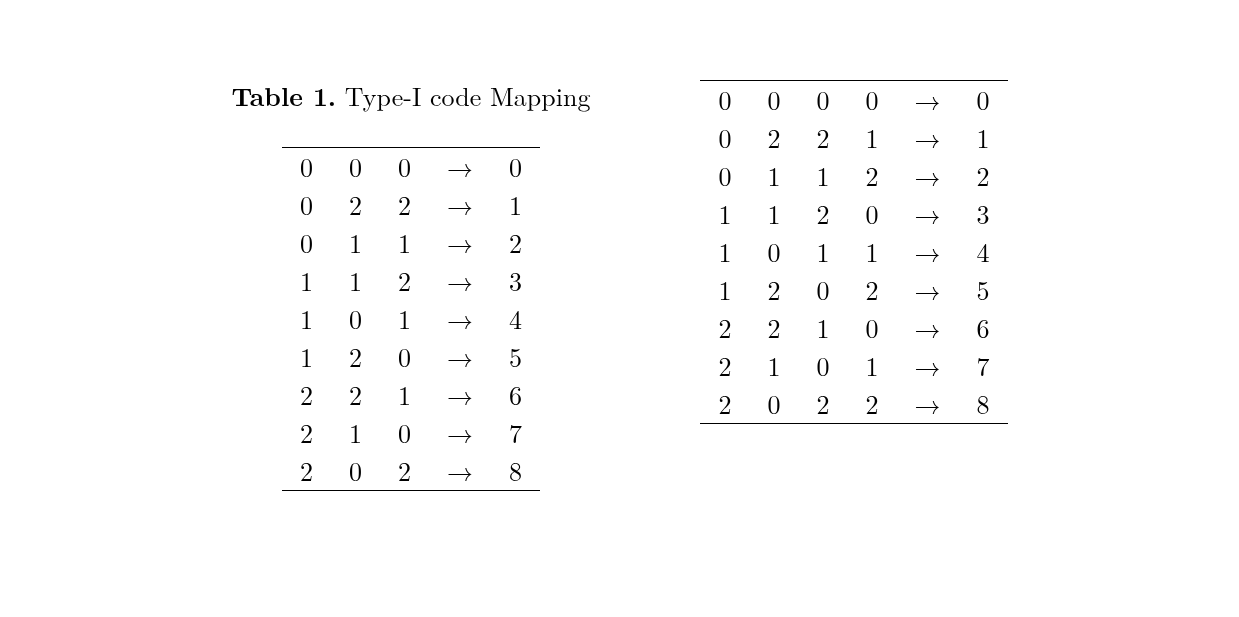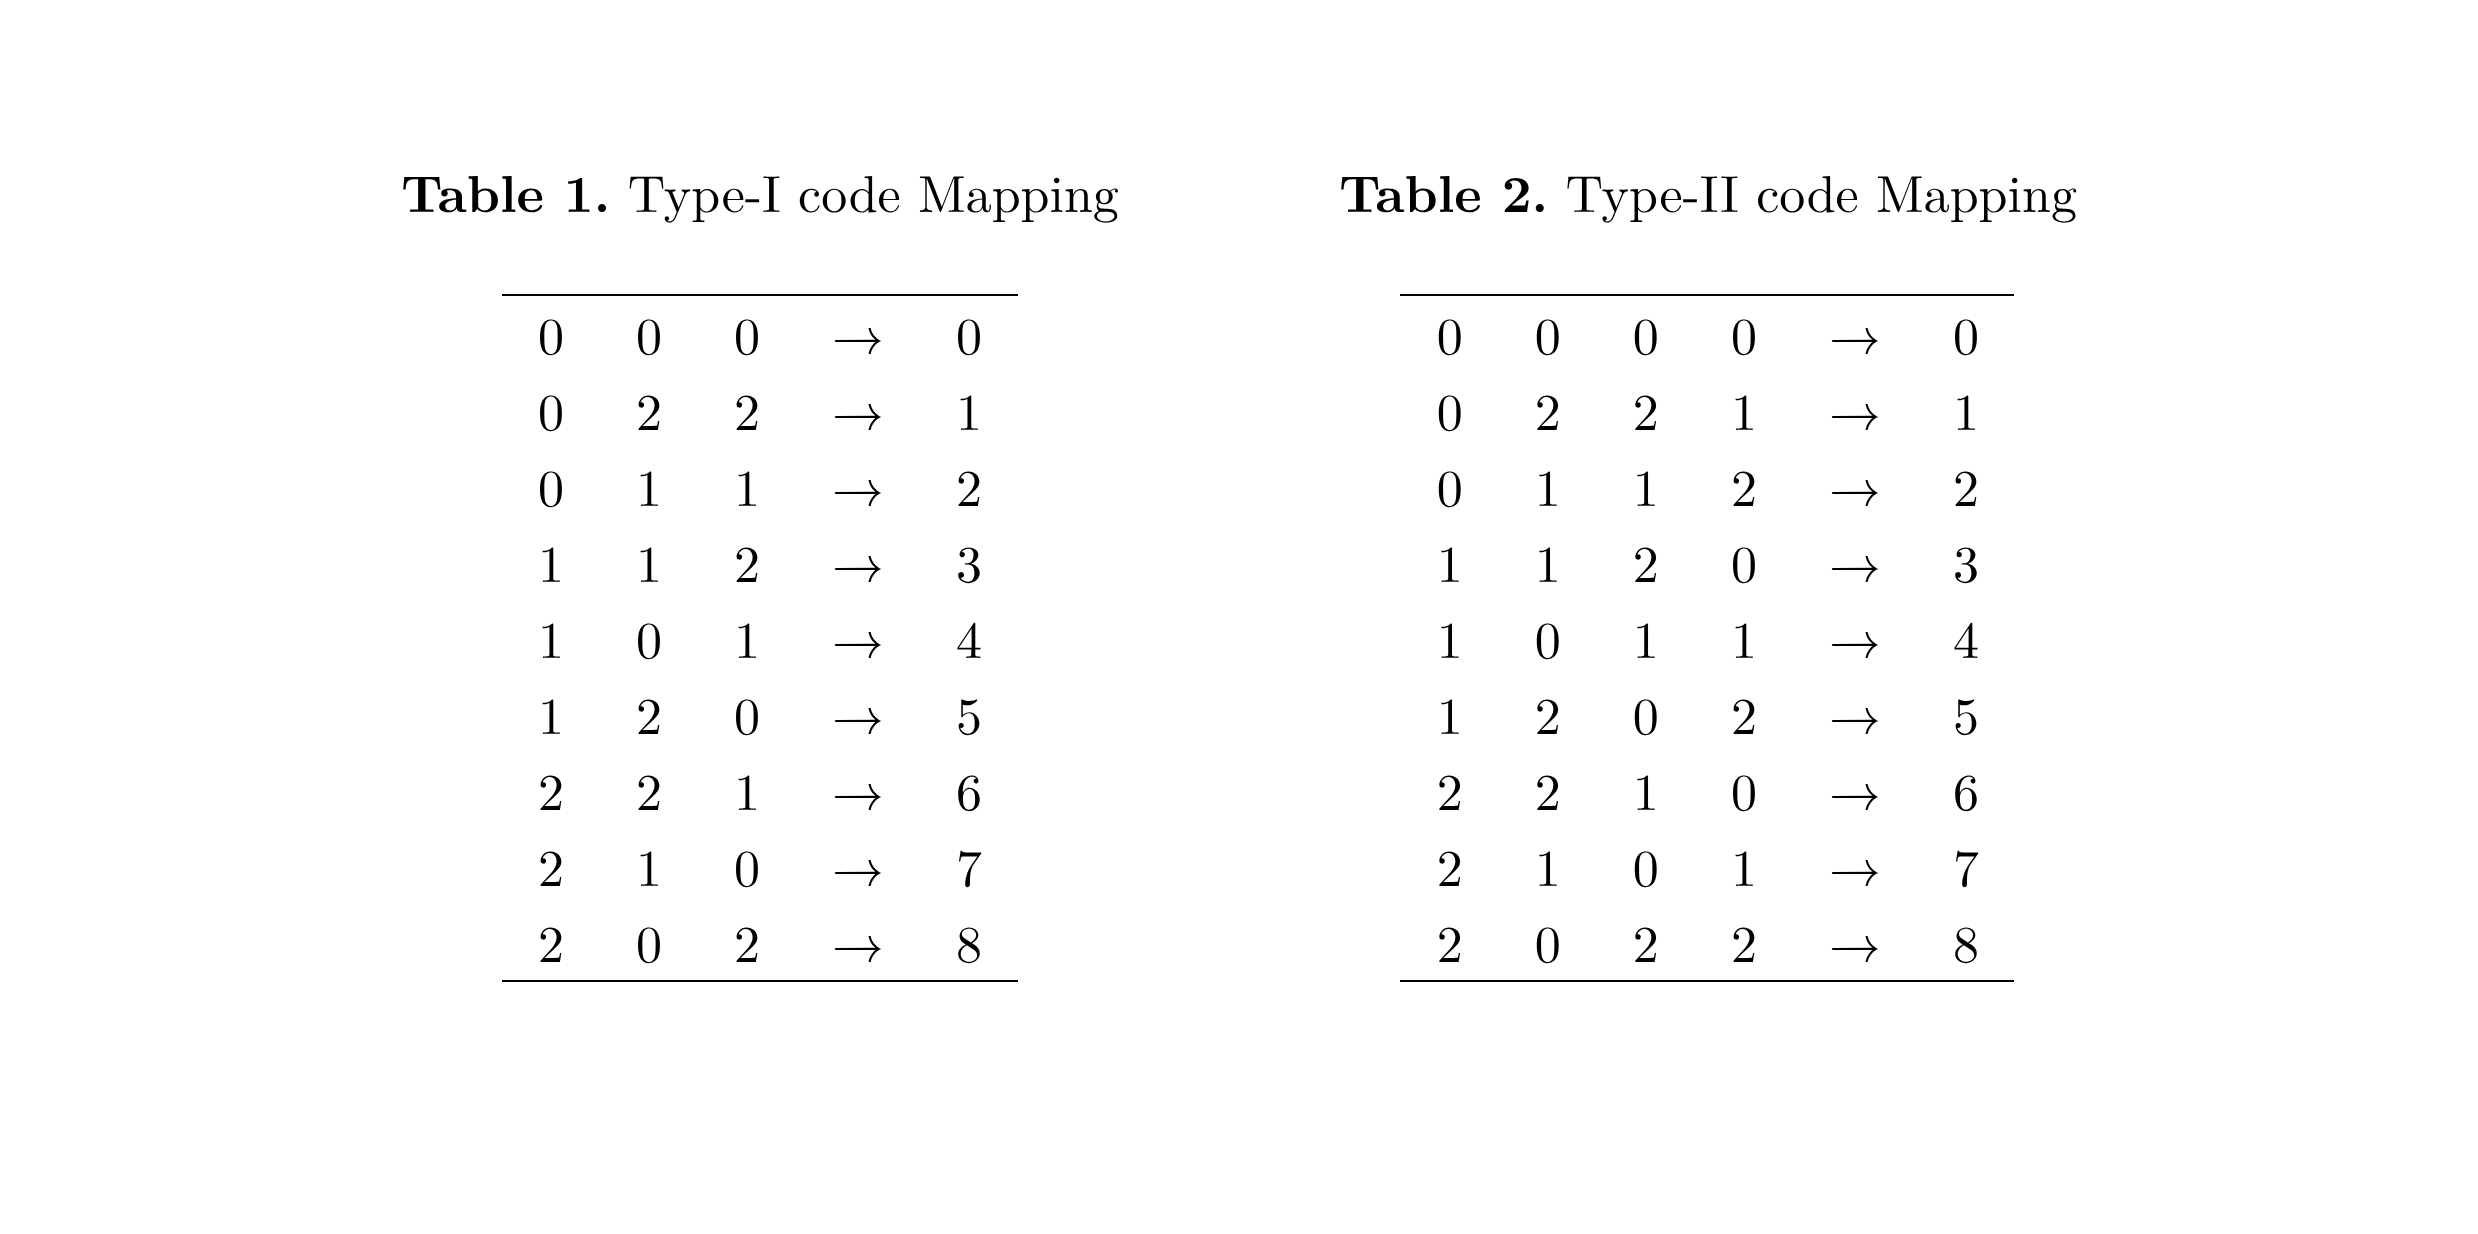--- a/index.html
+++ b/index.html
@@ -138,24 +138,20 @@
             <td>0</td>
             <td>2</td>
             <td class="arrow-cell">→</td>
             <td>8</td>
           </tr>
         </tbody>
       </table>
     </div>
 
     <div class="table-block">
-      <div class="caption">
-        <span class="caption-label">Table 2.</span>
-        <span class="caption-title"> Type-II code Mapping</span>
-      </div>
       <table class="map-table">
         <tbody>
           <tr>
             <td>0</td>
             <td>0</td>
             <td>0</td>
             <td>0</td>
             <td class="arrow-cell">→</td>
             <td>0</td>
           </tr>

